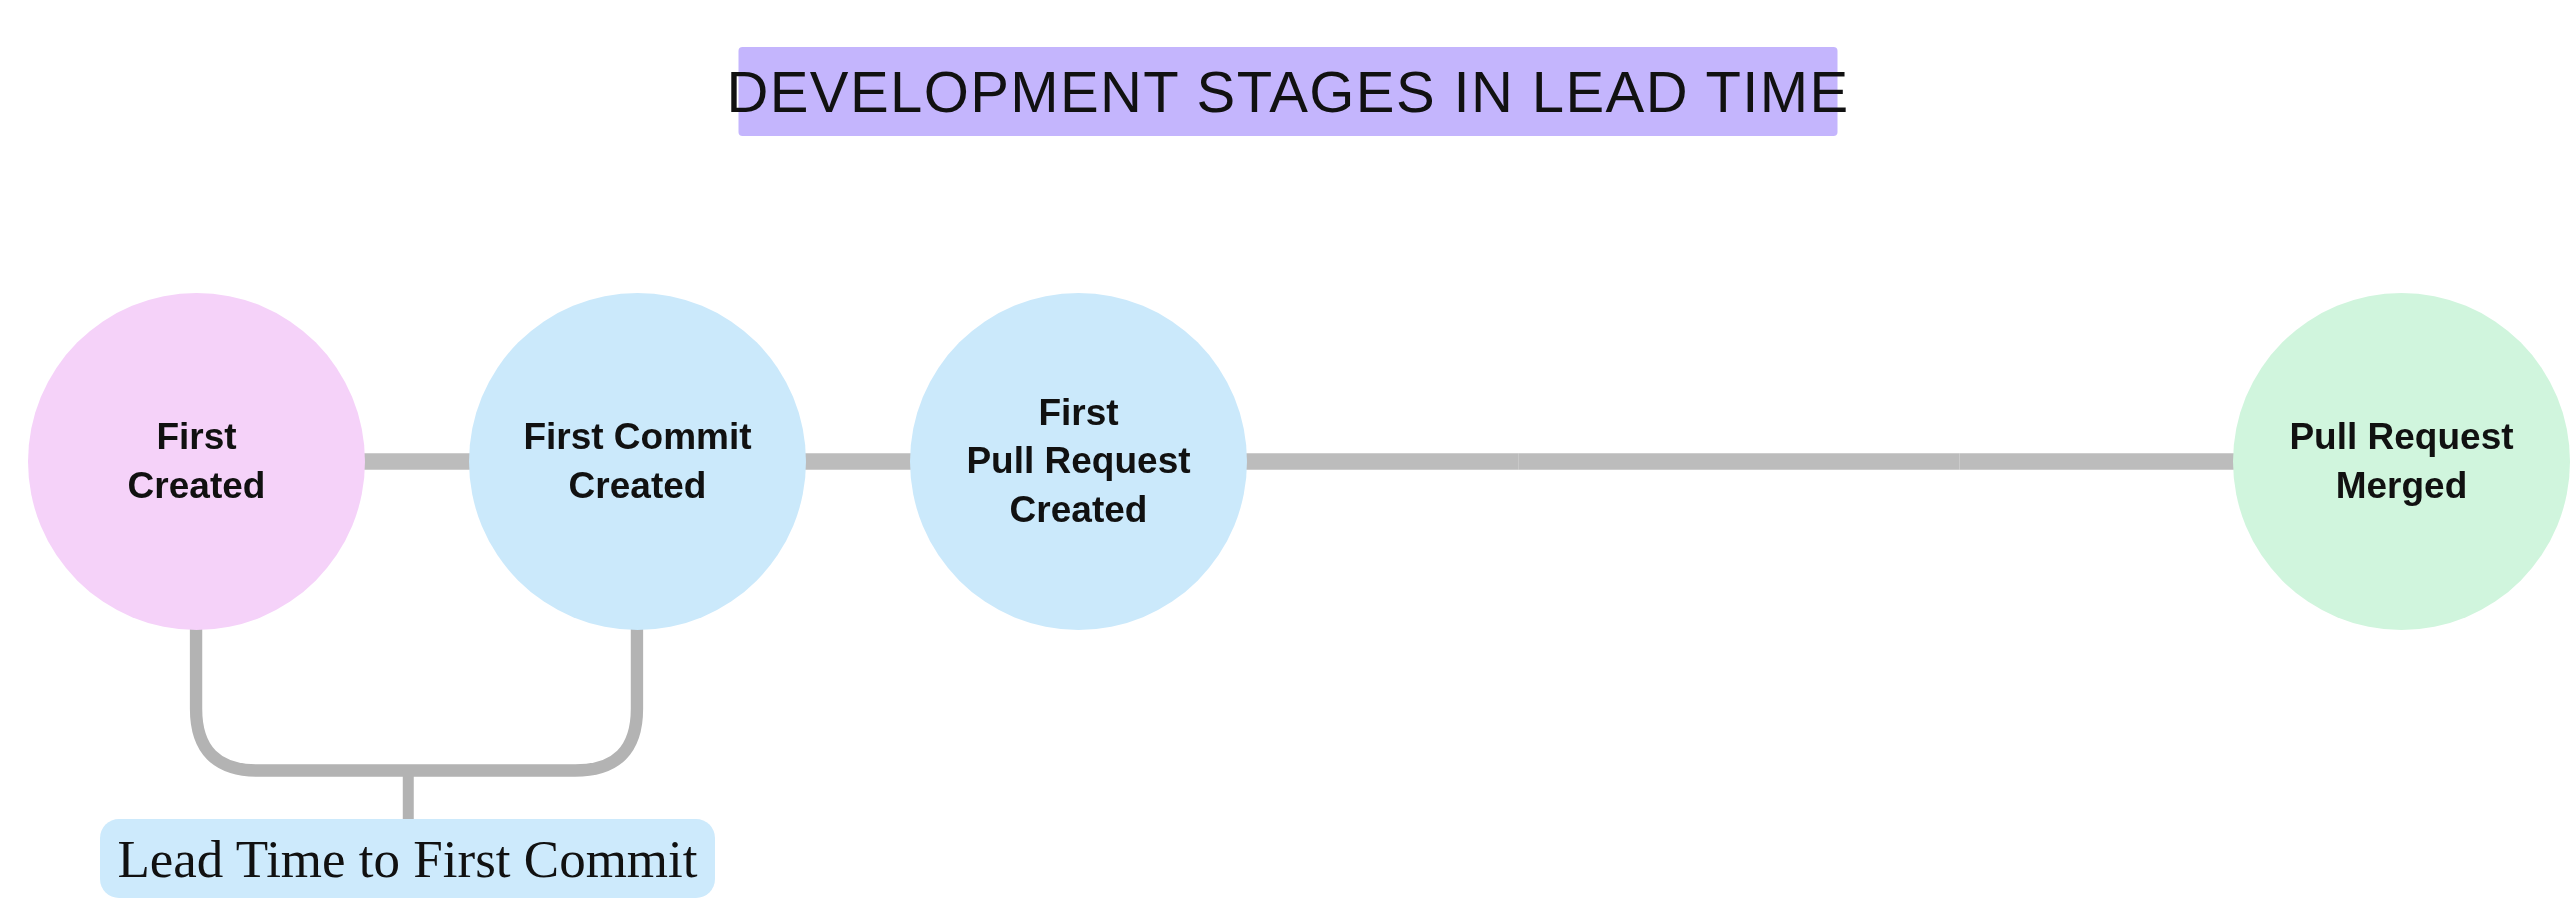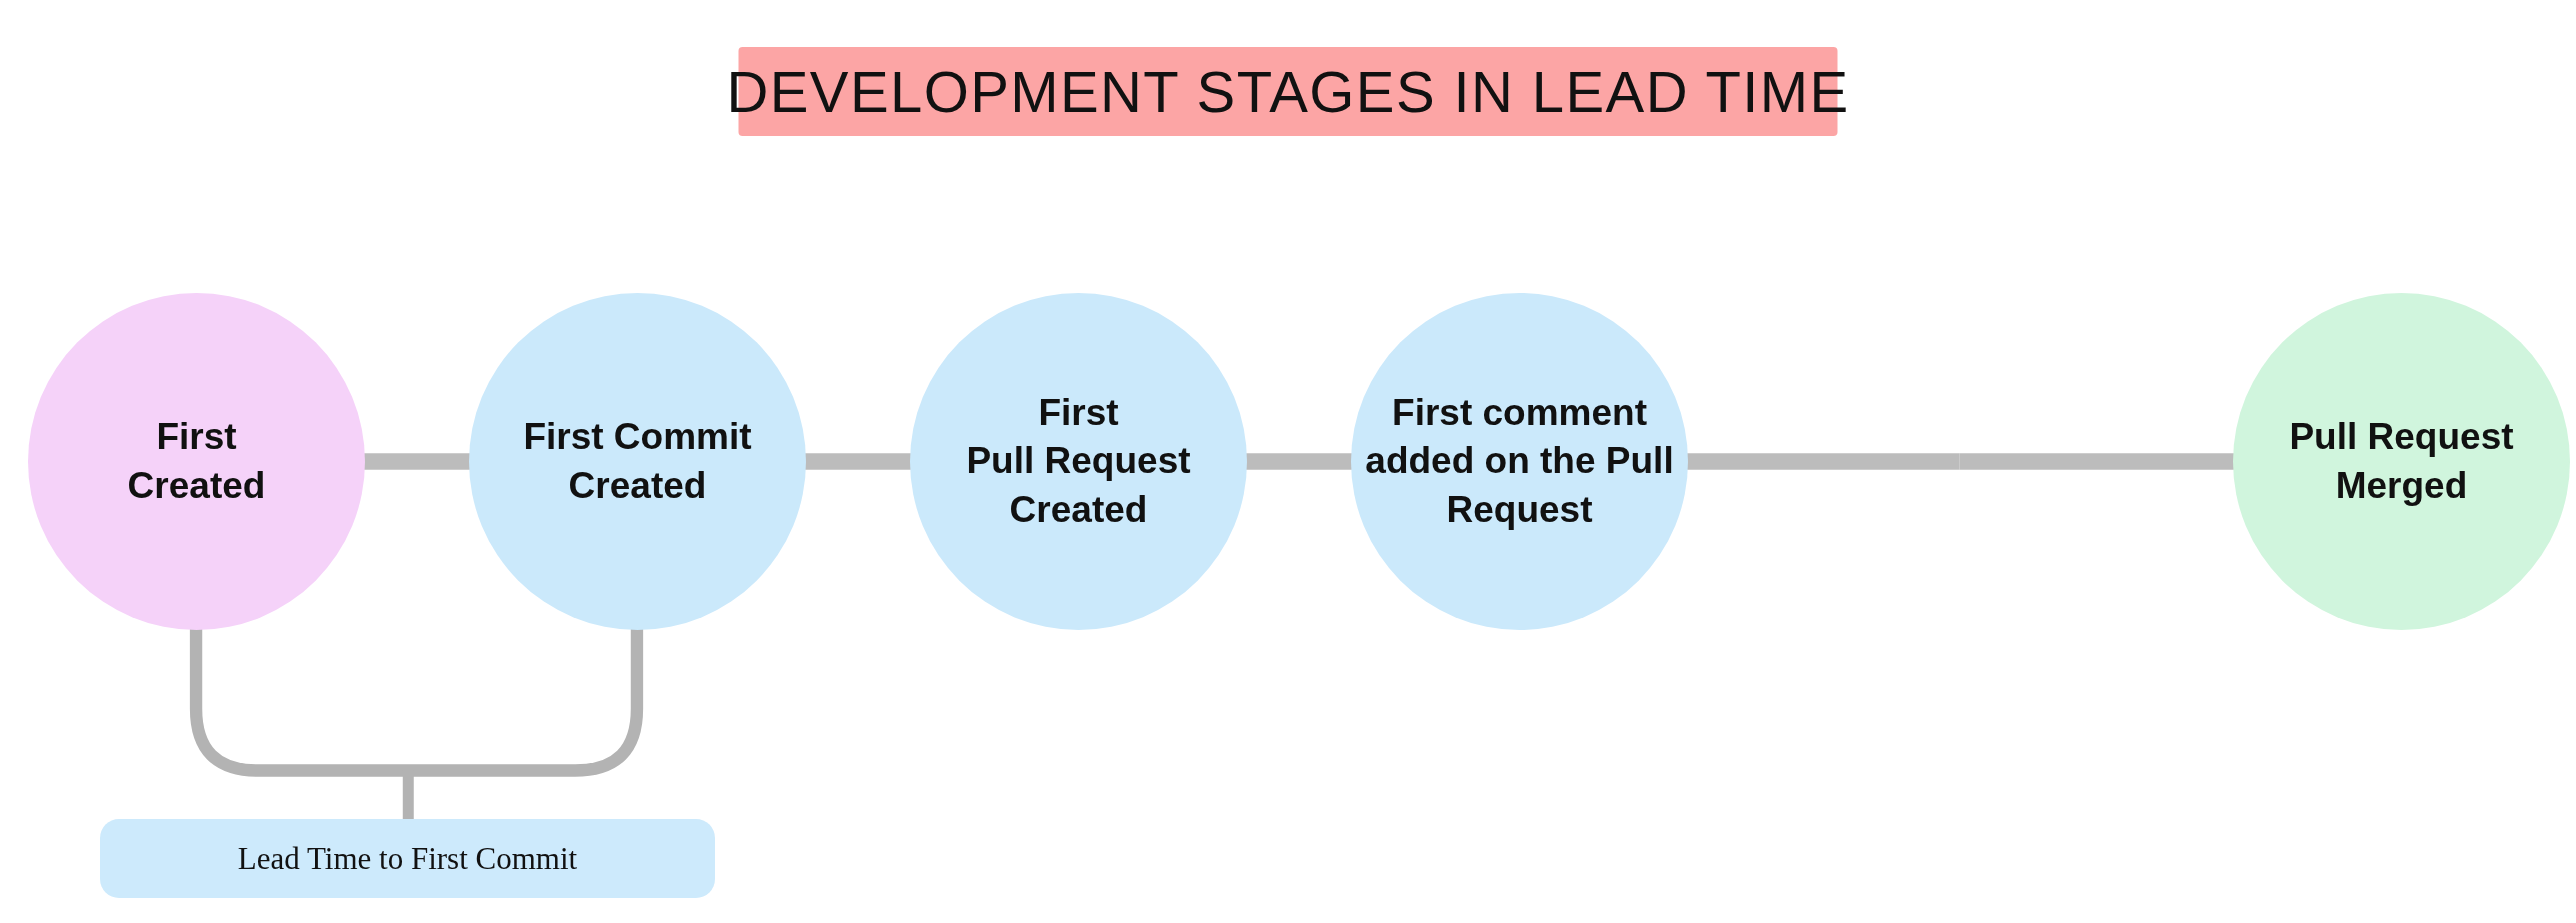--- a/index.html
+++ b/index.html
@@ -17,21 +17,21 @@
   }
 
   
   .title-banner {
     position: absolute;
     left: 50%;
     top: 47px;
     transform: translateX(-50%);
     width: 1099px;
     height: 89px;
-    background: #fca5a5;
+    background: #c4b5fd;
     border-radius: 4.1px;
     display: flex;
     align-items: center;
     justify-content: center;
     font-size: 58px;
     font-weight: 400;
     letter-spacing: 1.4px;
     color: #111111;
     white-space: nowrap;
   }
@@ -72,21 +72,21 @@
     left: 100px;
     top: 819px;
     width: 615px;
     height: 79px;
     background: #cdeafc;
     border-radius: 19px;
     display: flex;
     align-items: center;
     justify-content: center;
     font-family: cursive;
-    font-size: 31px;
+    font-size: 53px;
     color: #111111;
     white-space: nowrap;
   }
 </style>
 </head>
 <body>
 
 <div id="canvas">
 
   <svg class="lines" width="2576" height="923" viewBox="0 0 3750 1344">
@@ -109,25 +109,20 @@
   </div>
   <div class="circle" style="--cx:637px;  --bg:#cbe9fb">
     <div class="label">First Commit
 Created</div>
   </div>
   <div class="circle" style="--cx:1078px; --bg:#cbe9fb">
     <div class="label">First
 Pull Request
 Created</div>
   </div>
-  <div class="circle" style="--cx:1519px; --bg:#cbe9fb">
-    <div class="label">First comment
-added on the Pull
-Request</div>
-  </div>
   <div class="circle" style="--cx:2401px; --bg:#d0f5dd">
     <div class="label">Pull Request
 Merged</div>
   </div>
 
   <div class="bracket-label">Lead Time to First Commit</div>
 
 </div>
 
 

